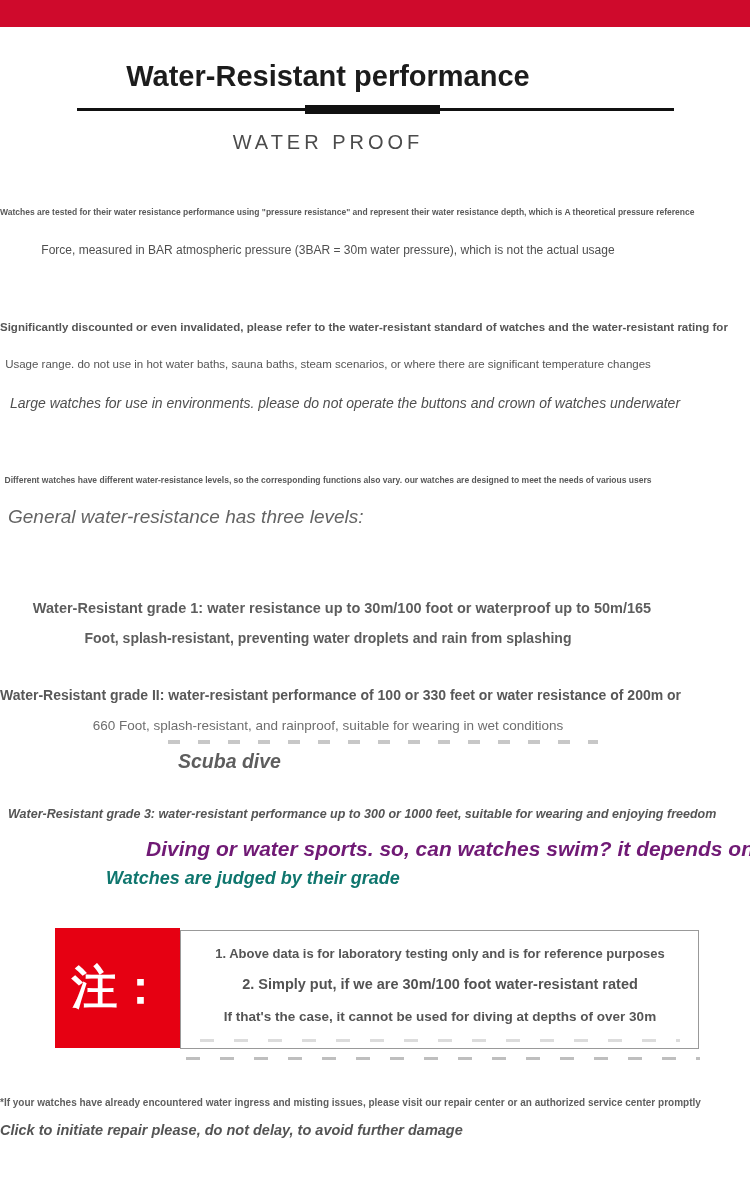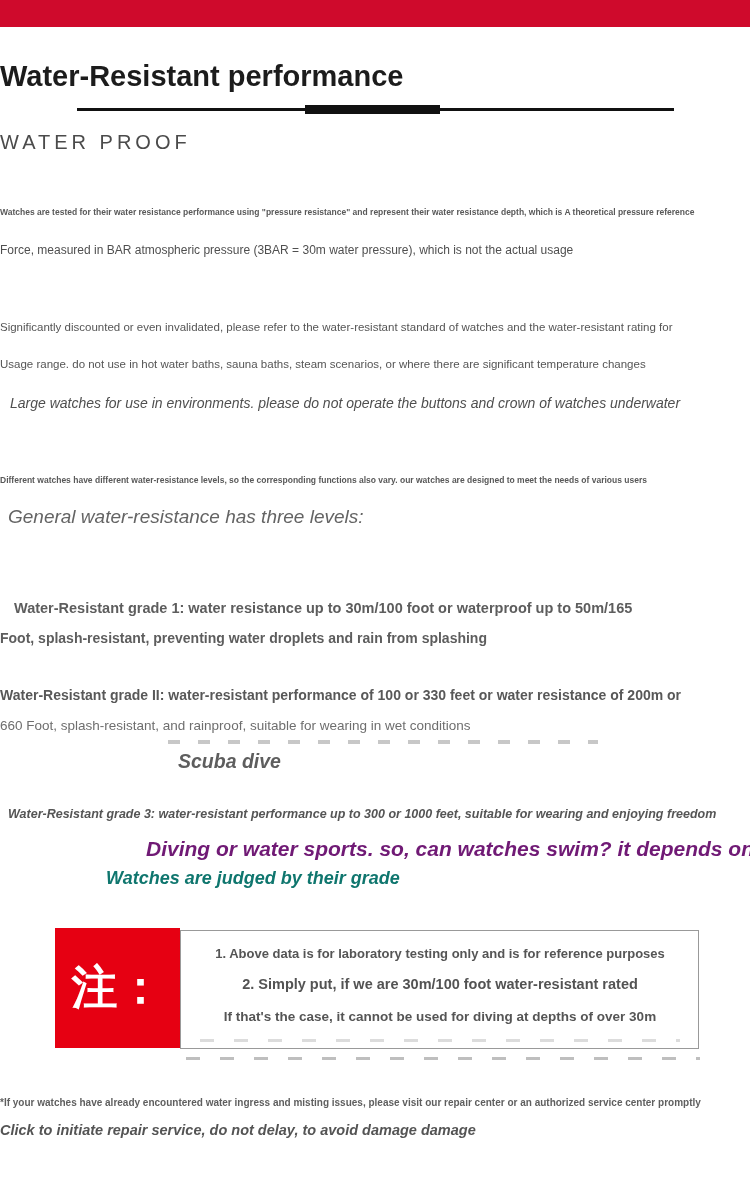--- a/index.html
+++ b/index.html
@@ -6,36 +6,36 @@
   .page {
     position: relative;
     width: 750px;
     height: 1186px;
     background: #ffffff;
     overflow: hidden;
     font-family: "Liberation Sans", sans-serif;
     color: #555;
   }
   .abs { position: absolute; }
-  .cline { left: 0; width: 656px; white-space: nowrap; }
+  .cline { left: 0; width: 656px; text-align: center; white-space: nowrap; }
   .lline { white-space: nowrap; font-style: italic; }
 
   .top-bar { top: 0; left: 0; width: 750px; height: 27px; background: #cf0a2c; }
 
   .title { top: 60px; font-size: 29px; font-weight: 700; color: #1c1c1c; }
 
   .divider { top: 108px; left: 77px; width: 597px; height: 3px; background: #111; }
   .divider-thick { position: absolute; left: 228px; top: -3px; width: 135px; height: 9px; background: #111; }
 
   .subtitle { top: 131px; font-size: 20px; font-weight: 400; letter-spacing: 4px; color: #4b4b4b; }
 
   .i1 { top: 207px; font-size: 8.5px; font-weight: 700; color: #595959; }
   .i2 { top: 243px; font-size: 12px; font-weight: 400; color: #4f4f4f; }
   .i3 { top: 284px; font-size: 10.5px; font-weight: 400; color: #565656; }
-  .i4 { top: 321px; font-size: 11.5px; font-weight: 400; color: #555; }
+  .i4 { top: 321px; font-size: 11.5px; font-weight: 700; color: #555; }
   .i5 { top: 358px; font-size: 11.5px; font-weight: 400; color: #555; }
   .i6 { top: 395px; left: 10px; font-size: 14px; font-weight: 400; color: #4f4f4f; }
   .i7 { top: 475px; font-size: 8.5px; font-weight: 700; color: #595959; }
 
   .heading { top: 506px; left: 8px; font-size: 19px; font-weight: 400; color: #646464; }
 
   .g1l1 { top: 600px; font-size: 14.5px; font-weight: 700; color: #5d5d5d; padding-left: 14px; }
   .g1l2 { top: 630px; font-size: 14px;   font-weight: 700; color: #5d5d5d; }
   .g2l1 { top: 687px; font-size: 14px;   font-weight: 700; color: #585858; }
   .g2l2 { top: 718px; font-size: 13.5px; font-weight: 400; color: #6e6e6e; }
@@ -118,15 +118,15 @@
   <div class="abs note-badge">注：</div>
   <div class="abs note-box"></div>
   <div class="abs n1">1. Above data is for laboratory testing only and is for reference purposes</div>
   <div class="abs n2">2. Simply put, if we are 30m/100 foot water-resistant rated</div>
   <div class="abs n3">If that's the case, it cannot be used for diving at depths of over 30m</div>
 
   <div class="abs clip-row-2"></div>
   <div class="abs clip-row-3"></div>
 
   <div class="abs cline footnote">*If your watches have already encountered water ingress and misting issues, please visit our repair center or an authorized service center promptly</div>
-  <div class="abs lline cta">Click to initiate repair service, do not delay, to avoid damage damage</div>
+  <div class="abs lline cta">Click to initiate repair please, do not delay, to avoid further damage</div>
 
 </div>
 
 </body></html>

